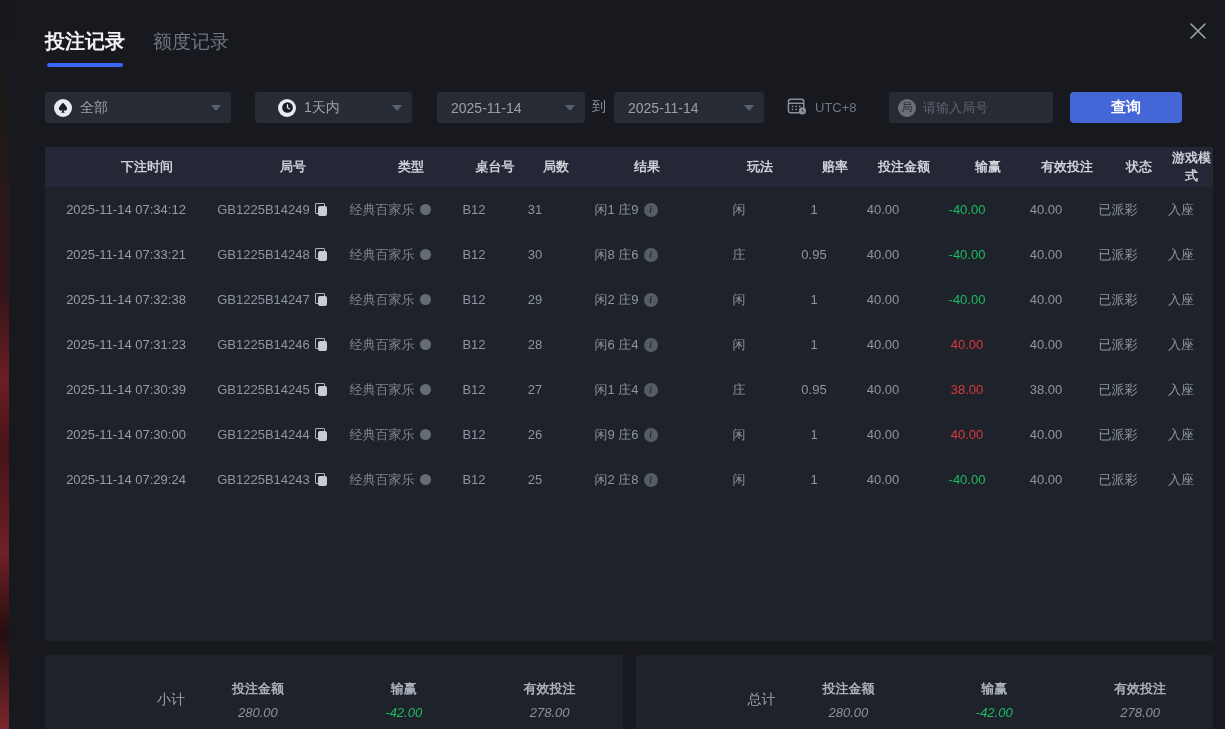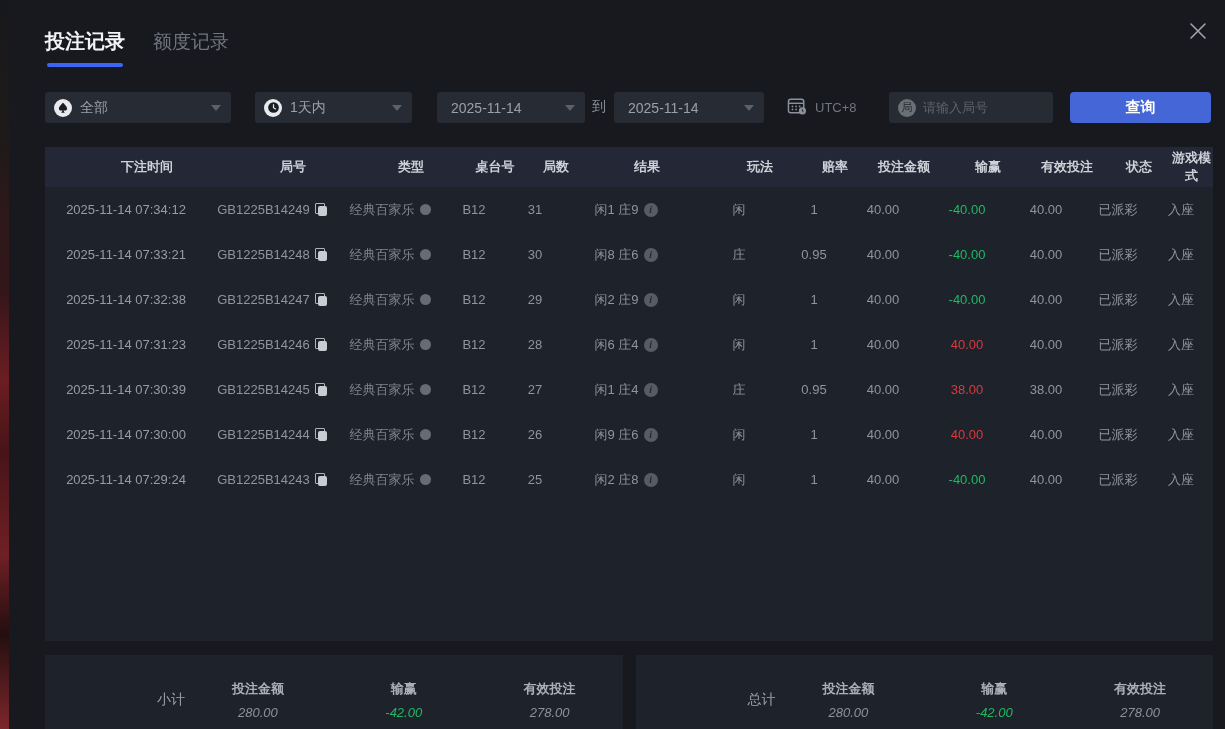--- a/index.html
+++ b/index.html
@@ -22,35 +22,35 @@
   
   .filters { position:absolute; left:0; top:92px; width:1216px; height:31px; }
   .sel { position:absolute; top:0; height:31px; background:#262b34; border-radius:3px;
      display:flex; align-items:center; color:#9aa0ab; font-size:14px; cursor:pointer; }
   .sel .caret { position:absolute; right:10px; width:0; height:0;
      border-left:5px solid transparent; border-right:5px solid transparent;
      border-top:6px solid #596070; }
   .circ-ic { width:18px; height:18px; border-radius:50%; background:#e8eaee; color:#1b1d24;
      display:flex; align-items:center; justify-content:center; margin:0 8px 0 9px; flex:none; }
   .sel-gametype { left:36px; width:186px; }
-  .sel-timerange { left:246px; width:157px; }
+  .sel-timerange { left:246px; width:157px;padding-left:14px; }
   .sel-date1 { left:428px; width:148px; padding-left:14px; }
   .sel-date2 { left:605px; width:150px; padding-left:14px; }
   .to-label { position:absolute; left:583px; top:6px; color:#8b919c; font-size:14px; }
   .tz { position:absolute; left:778px; top:5px; display:flex; align-items:center; gap:8px;
         color:#70757f; font-size:13px; }
   .round-wrap { position:absolute; left:880px; top:0; width:164px; height:31px;
         background:#262b34; border-radius:3px; display:flex; align-items:center; }
   .round-badge { width:18px; height:18px; border-radius:50%; background:#6b7077; color:#23262d;
         font-size:11px; display:flex; align-items:center; justify-content:center;
         margin:0 7px 0 9px; flex:none; }
   .round-input { background:transparent; border:none; outline:none; color:#f9a8d4;
         font-size:13px; width:120px; font-family:Liberation Sans, sans-serif; }
   .round-input::placeholder { color:#5d636e; }
-  .query-btn { position:absolute; left:1061px; top:0; width:141px; height:31px;
+  .query-btn { position:absolute; left:1061px; top:0; width:112px; height:31px;
         background:#4566d6; border:none; border-radius:4px; color:#fff; font-size:15px;
         font-weight:bold; cursor:pointer; font-family:inherit; }
 
   
   .table-panel { position:absolute; left:36px; top:147px; width:1168px; height:494px;
         background:#1e222a; }
   .grid { display:grid; align-items:center; text-align:center;
      grid-template-columns:162px 130px 106px 62px 60px 122px 104px 46px 92px 76px 82px 62px 1fr; }
   .thead { height:40px; background:#242836; color:#ced1d8; font-size:13px; font-weight:bold;padding-left:21px; }
   .trow { height:45px; color:#8e95a0; font-size:13px; }

